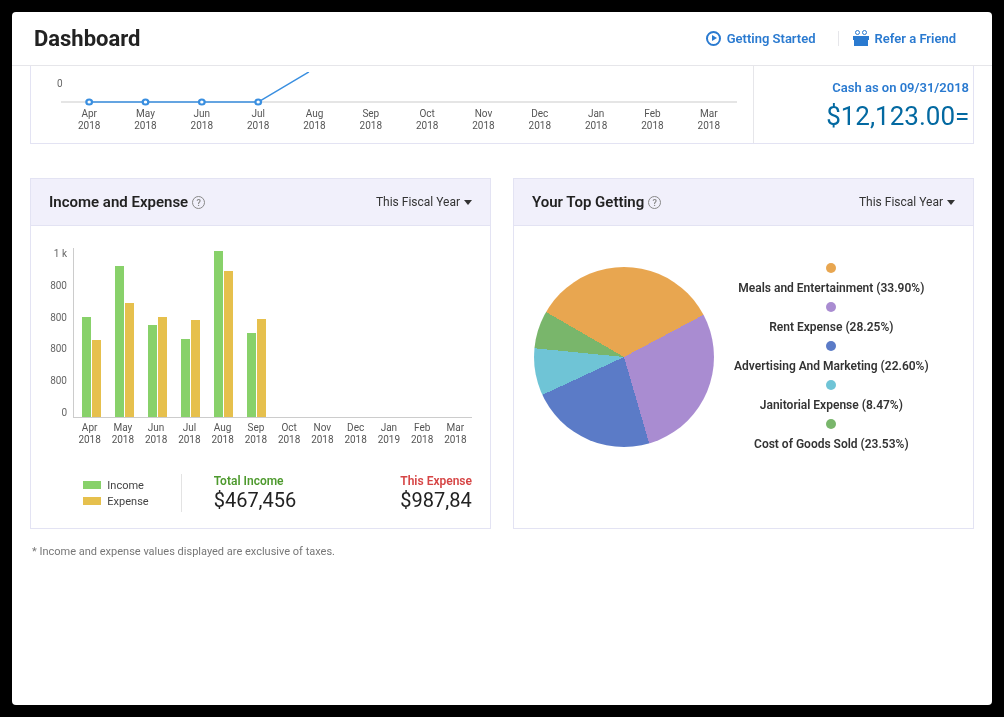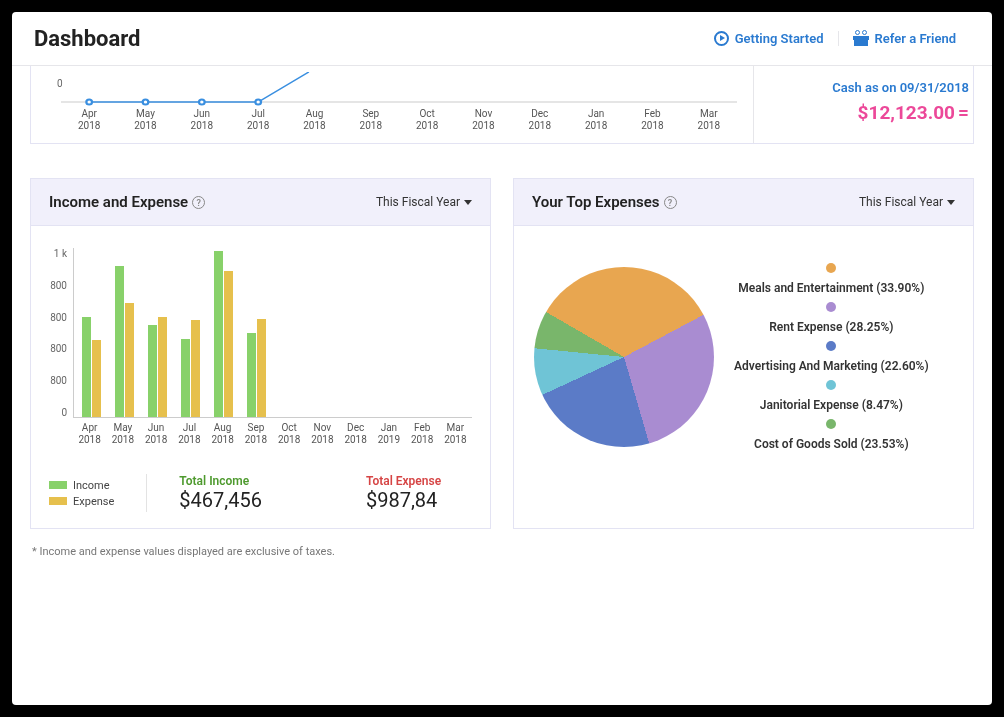--- a/index.html
+++ b/index.html
@@ -3,41 +3,41 @@
 <meta charset="utf-8">
 <style>
   * { box-sizing: border-box; margin: 0; padding: 0; }
   body { font-family: -apple-system, BlinkMacSystemFont, "Segoe UI", Roboto, Arial, sans-serif; background: #000; overflow: hidden; }
   .frame { width: 1004px; height: 717px; background: #000; position: relative; }
   .app { position: absolute; top: 12px; left: 12px; right: 12px; bottom: 12px; background: #fff; border-radius: 4px; overflow: hidden; }
   
   
   .hdr { display: flex; align-items: center; justify-content: space-between; height: 54px; border-bottom: 1px solid #e6e6ea; padding: 0 22px; }
   .hdr h1 { font-size: 22px; font-weight: 700; color: #222; }
-  .hdr-links { display: flex; align-items: flex-end; gap: 0; }
+  .hdr-links { display: flex; align-items: flex-end; gap: 8px; }
   .hdr-link { display: flex; align-items: center; gap: 6px; color: #2a7ad0; font-size: 13px; font-weight: 600; padding: 0 14px; cursor: pointer; }
   .hdr-link + .hdr-link { border-left: 1px solid #e6e6ea; }
   .icon-play { width: 15px; height: 15px; border: 2px solid #2a7ad0; border-radius: 50%; position: relative; }
   .icon-play::after { content: ""; position: absolute; left: 4px; top: 2px; border-left: 5px solid #2a7ad0; border-top: 3.5px solid transparent; border-bottom: 3.5px solid transparent; }
   .icon-gift { width: 16px; height: 14px; position: relative; }
   .icon-gift::before { content: ""; position: absolute; top: 4px; left: 0; right: 0; height: 4px; background: #2a7ad0; }
   .icon-gift::after { content: ""; position: absolute; top: 8px; left: 1px; right: 1px; bottom: 0; background: #2a7ad0; }
   .icon-gift .bow { position: absolute; top: -2px; left: 2px; width: 5px; height: 5px; border: 1.5px solid #2a7ad0; border-radius: 50%; }
   .icon-gift .bow2 { left: auto; right: 2px; }
   
   
   .top-panel { margin: 0 18px; border: 1px solid #e3e3f3; border-top: none; display: flex; height: 78px; }
   .linechart { flex: 1; position: relative; padding: 6px 16px 0 30px; }
   .y-zero { position: absolute; left: 26px; top: 12px; font-size: 10px; color: #666; }
   .linechart svg { width: 100%; height: 36px; display: block; }
   .linechart .x-ticks { display: flex; font-size: 10px; color: #555; text-align: center; }
   .linechart .x-ticks .tk { flex: 1; line-height: 1.2; }
   .cashbox { width: 220px; border-left: 1px solid #e6e6ea; padding: 14px 4px 0 18px; text-align: right; }
   .cash-date { color: #2a7ad0; font-size: 13px; font-weight: 600; }
-  .cash-amt { font-size: 19px; color: #ec4899; margin-top: 6px; font-weight: 700; }
+  .cash-amt { font-size: 26px; color: #0369a1; margin-top: 6px; font-weight: 400; }
   .cash-suffix { display: inline-block; width: 14px; }
   
   
   .cards { display: flex; gap: 22px; padding: 34px 18px 10px; }
   .card { flex: 1; border: 1px solid #e3e3f3; background: #fff; }
   .card-hd { background: #f1f0fb; border-bottom: 1px solid #e3e3f3; padding: 14px 18px; display: flex; align-items: center; justify-content: space-between; }
   .card-hd .ttl { font-size: 15px; font-weight: 600; color: #222; display: flex; align-items: center; gap: 4px; }
   .q { display: inline-block; width: 13px; height: 13px; border: 1px solid #888; border-radius: 50%; font-size: 9px; line-height: 12px; text-align: center; color: #888; }
   .range { font-size: 12px; color: #333; display: flex; align-items: center; gap: 4px; cursor: pointer; }
   .caret { border-left: 4px solid transparent; border-right: 4px solid transparent; border-top: 5px solid #333; }
@@ -47,21 +47,21 @@
   .barplot { position: relative; height: 170px; display: flex; }
   .barplot .yax { font-size: 10px; color: #666; display: flex; flex-direction: column; justify-content: space-between; text-align: right; padding-right: 6px; width: 28px; }
   .barplot .bars { flex: 1; border-left: 1px solid #ccc; border-bottom: 1px solid #ccc; display: flex; align-items: flex-end; gap: 2px; padding: 0 2px; position: relative; }
   .barplot .grp { flex: 1; display: flex; gap: 1px; align-items: flex-end; justify-content: center; height: 100%; }
   .bar { width: 9px; }
   .bar.inc { background: #88d16a; }
   .bar.exp { background: #e6c04d; }
   .bar-x-ticks { display: flex; margin-left: 28px; font-size: 10px; color: #555; text-align: center; }
   .bar-x-ticks .tk { flex: 1; line-height: 1.2; padding-top: 4px; }
   
-  .bar-foot { display: flex; align-items: center; gap: 32px; padding: 18px 18px 16px; }
+  .bar-foot { display: flex; align-items: center; gap: 32px; padding: 18px 18px 16px; justify-content: flex-end; }
   .legend { font-size: 11px; color: #444; }
   .legend .row { display: flex; align-items: center; gap: 6px; margin: 3px 0; }
   .swatch { width: 18px; height: 8px; }
   .swatch.inc { background: #88d16a; }
   .swatch.exp { background: #e6c04d; }
   .divider { width: 1px; height: 38px; background: #e3e3e3; }
   .tot-block .lab { font-size: 12px; font-weight: 600; }
   .tot-block .lab.green { color: #4e9a2e; }
   .tot-block .lab.red { color: #d64545; }
   .tot-block .val { font-size: 20px; color: #222; }
@@ -234,30 +234,30 @@
                 <span>Expense</span>
               </div>
           </div>
           <div class="divider"></div>
           <div class="tot-block">
             <div class="lab green">Total Income</div>
             <div class="val">$467,456</div>
           </div>
           <div style="width:40px"></div>
           <div class="tot-block">
-            <div class="lab red">Total Expense</div>
+            <div class="lab red">This Expense</div>
             <div class="val">$987,84</div>
           </div>
         </div>
       </div>
 
       <div class="card">
         <div class="card-hd">
           <div class="ttl">
-            <span>Your Top Expenses</span>
+            <span>Your Top Getting</span>
             <span class="q">?</span>
           </div>
           <div class="range">
             <span>This Fiscal Year</span>
             <span class="caret"></span>
           </div>
         </div>
         <div class="piewrap">
           <div class="pie" style="background: conic-gradient(from 300deg, rgb(232, 166, 80) 0%, rgb(232, 166, 80) 33.9%, rgb(169, 140, 209) 33.9%, rgb(169, 140, 209) 62.15%, rgb(91, 123, 199) 62.15%, rgb(91, 123, 199) 84.75%, rgb(111, 196, 214) 84.75%, rgb(111, 196, 214) 93.22%, rgb(121, 182, 107) 93.22%, rgb(121, 182, 107) 100%);"></div>
           <div class="pie-legend">

